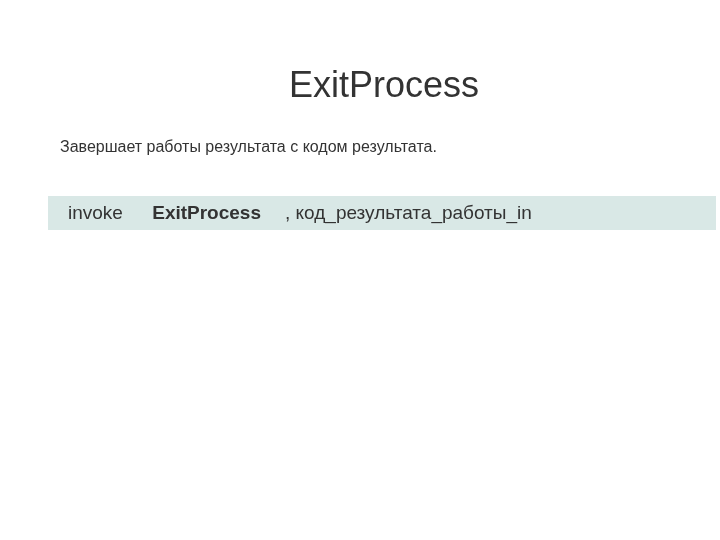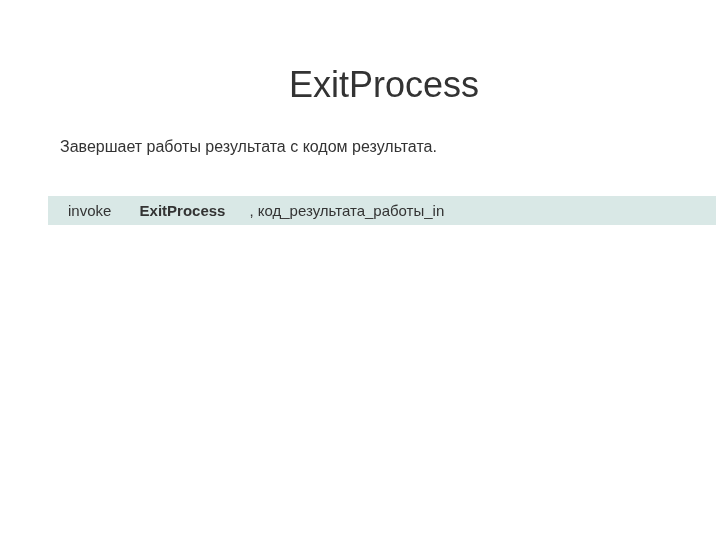--- a/index.html
+++ b/index.html
@@ -28,21 +28,21 @@
       color: #333333;
       padding-left: 24px;
       padding-right: 24px;
       padding-bottom: 28px;
     }
     .code-block {
       background: #d9e8e6;
       margin-left: 24px;
       margin-right: 28px;
       padding: 6px 8px;
-      font-size: 15px;
+      font-size: 19px;
       color: #333333;
     }
     .code-block .bold {
       font-weight: 700;
     }
   </style>
 </head>
 <body>
 
 <h1 class="title">ExitProcess</h1>

